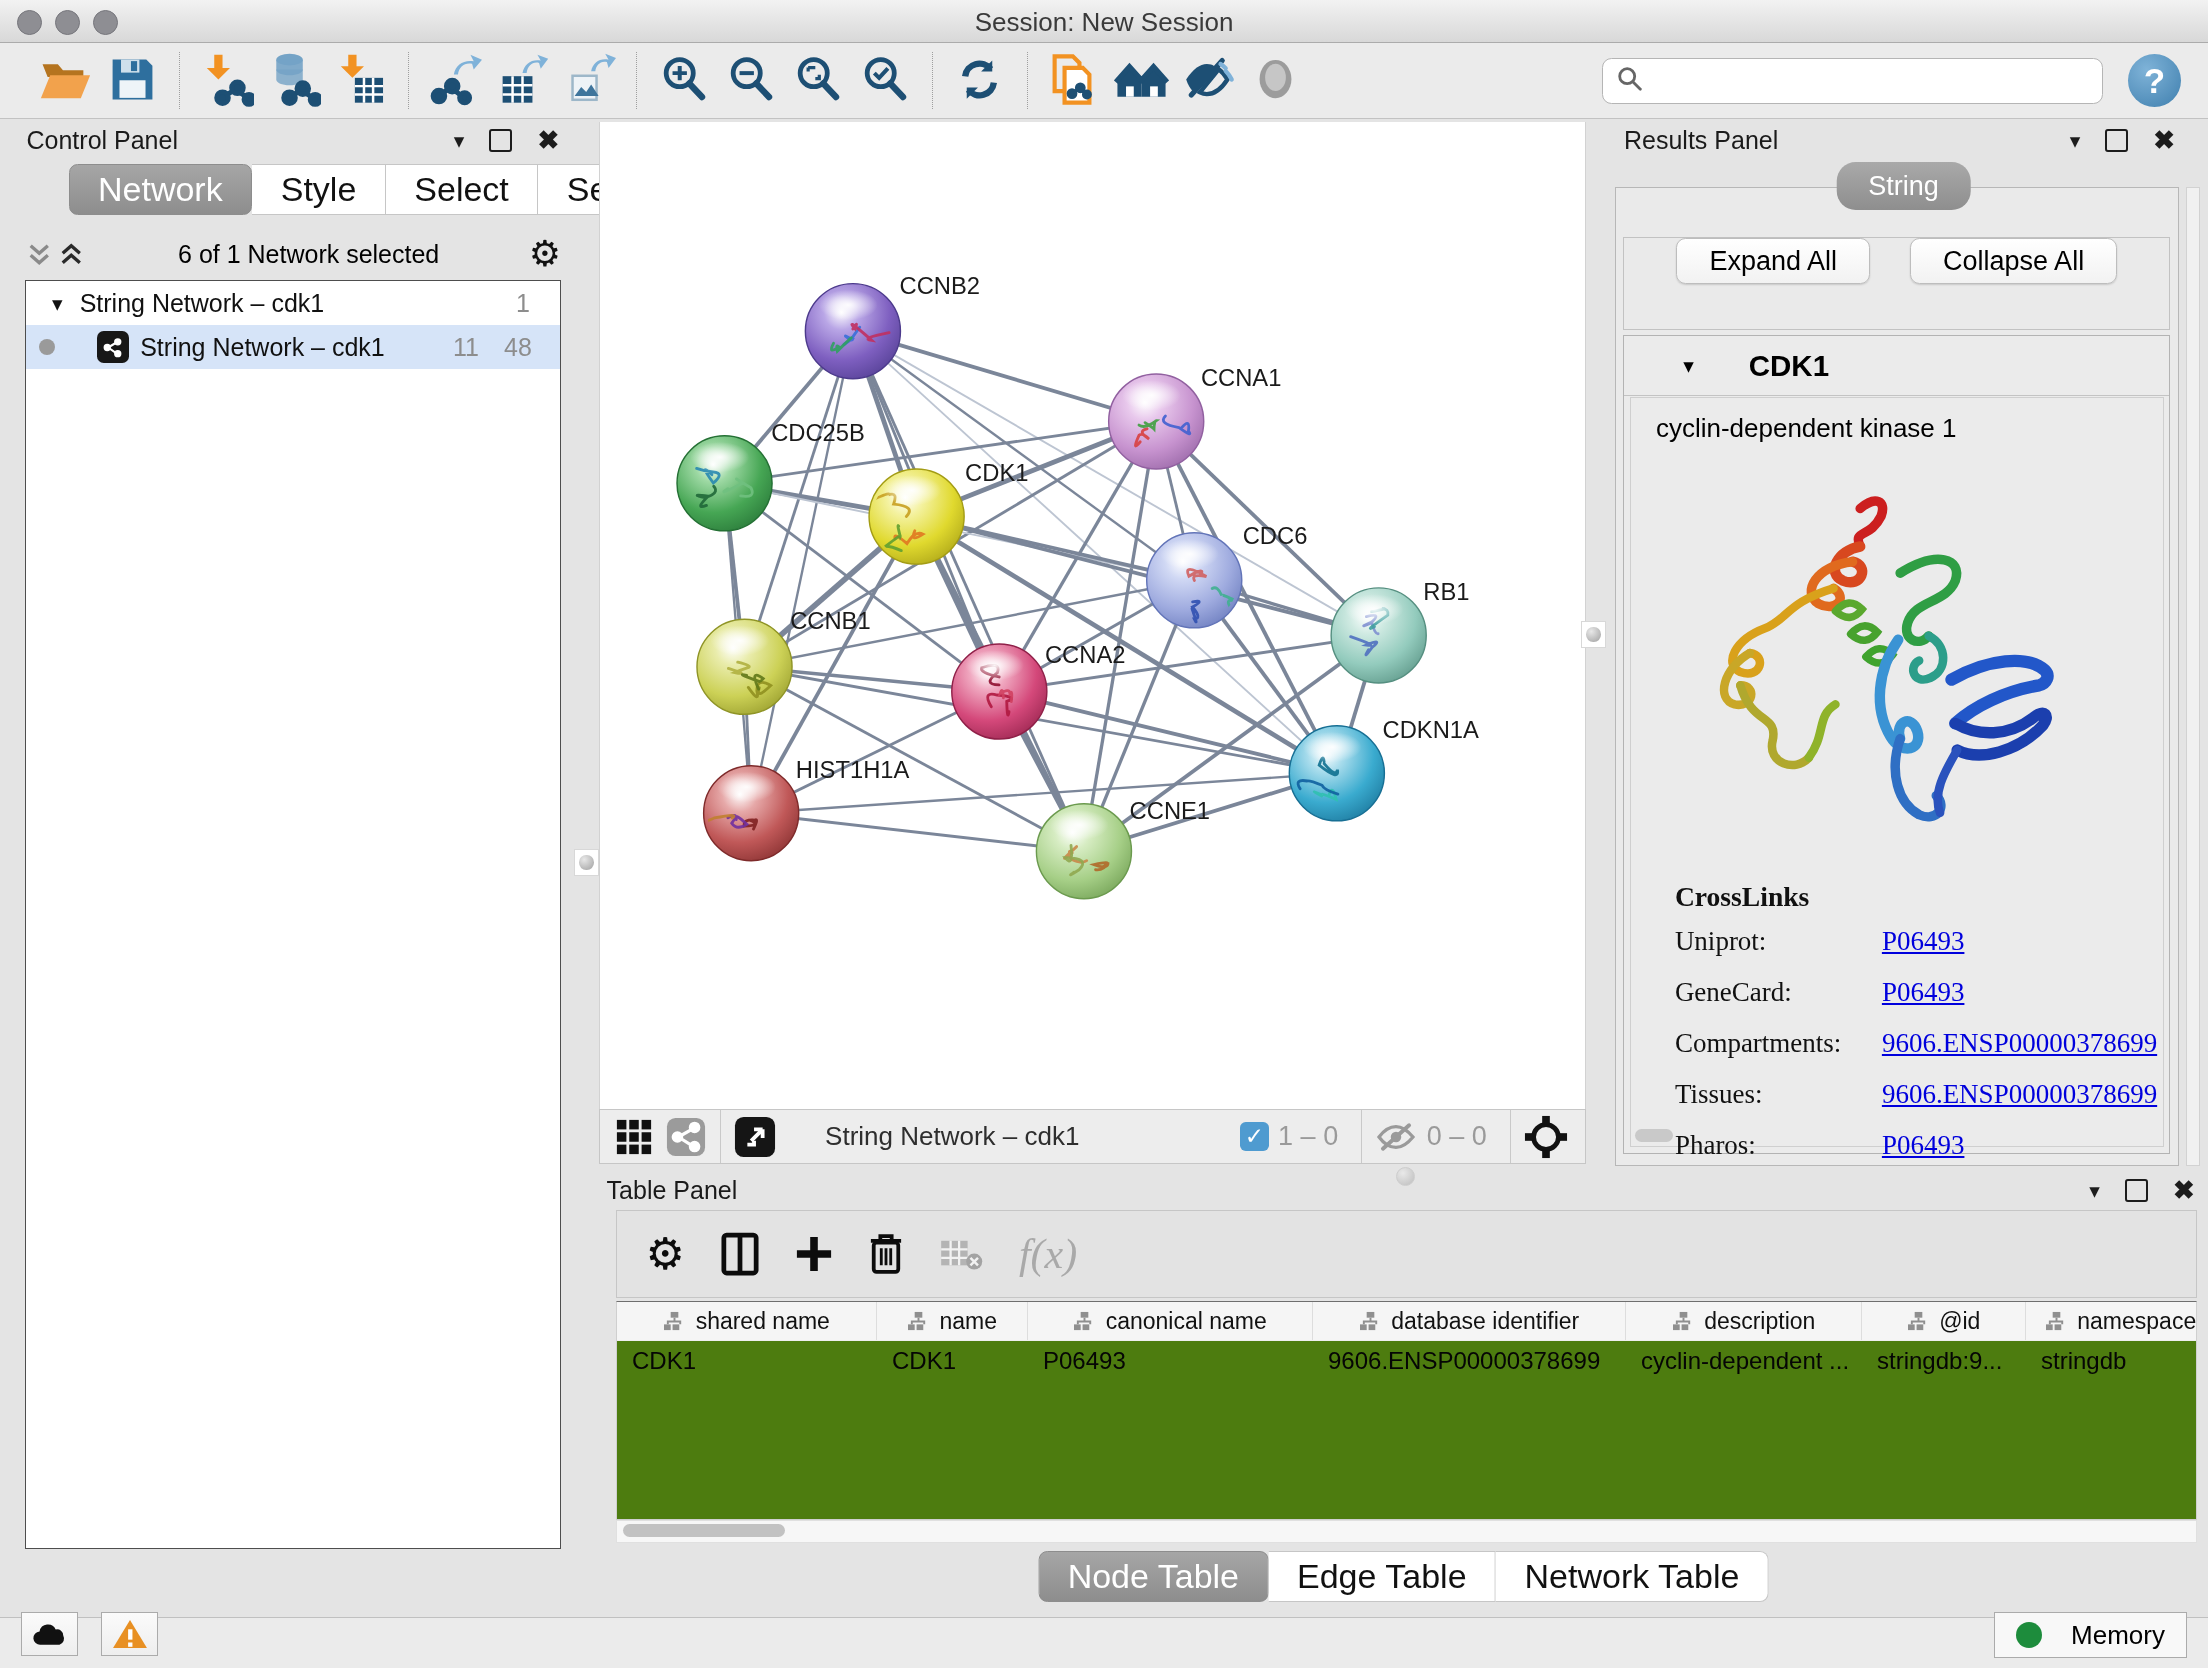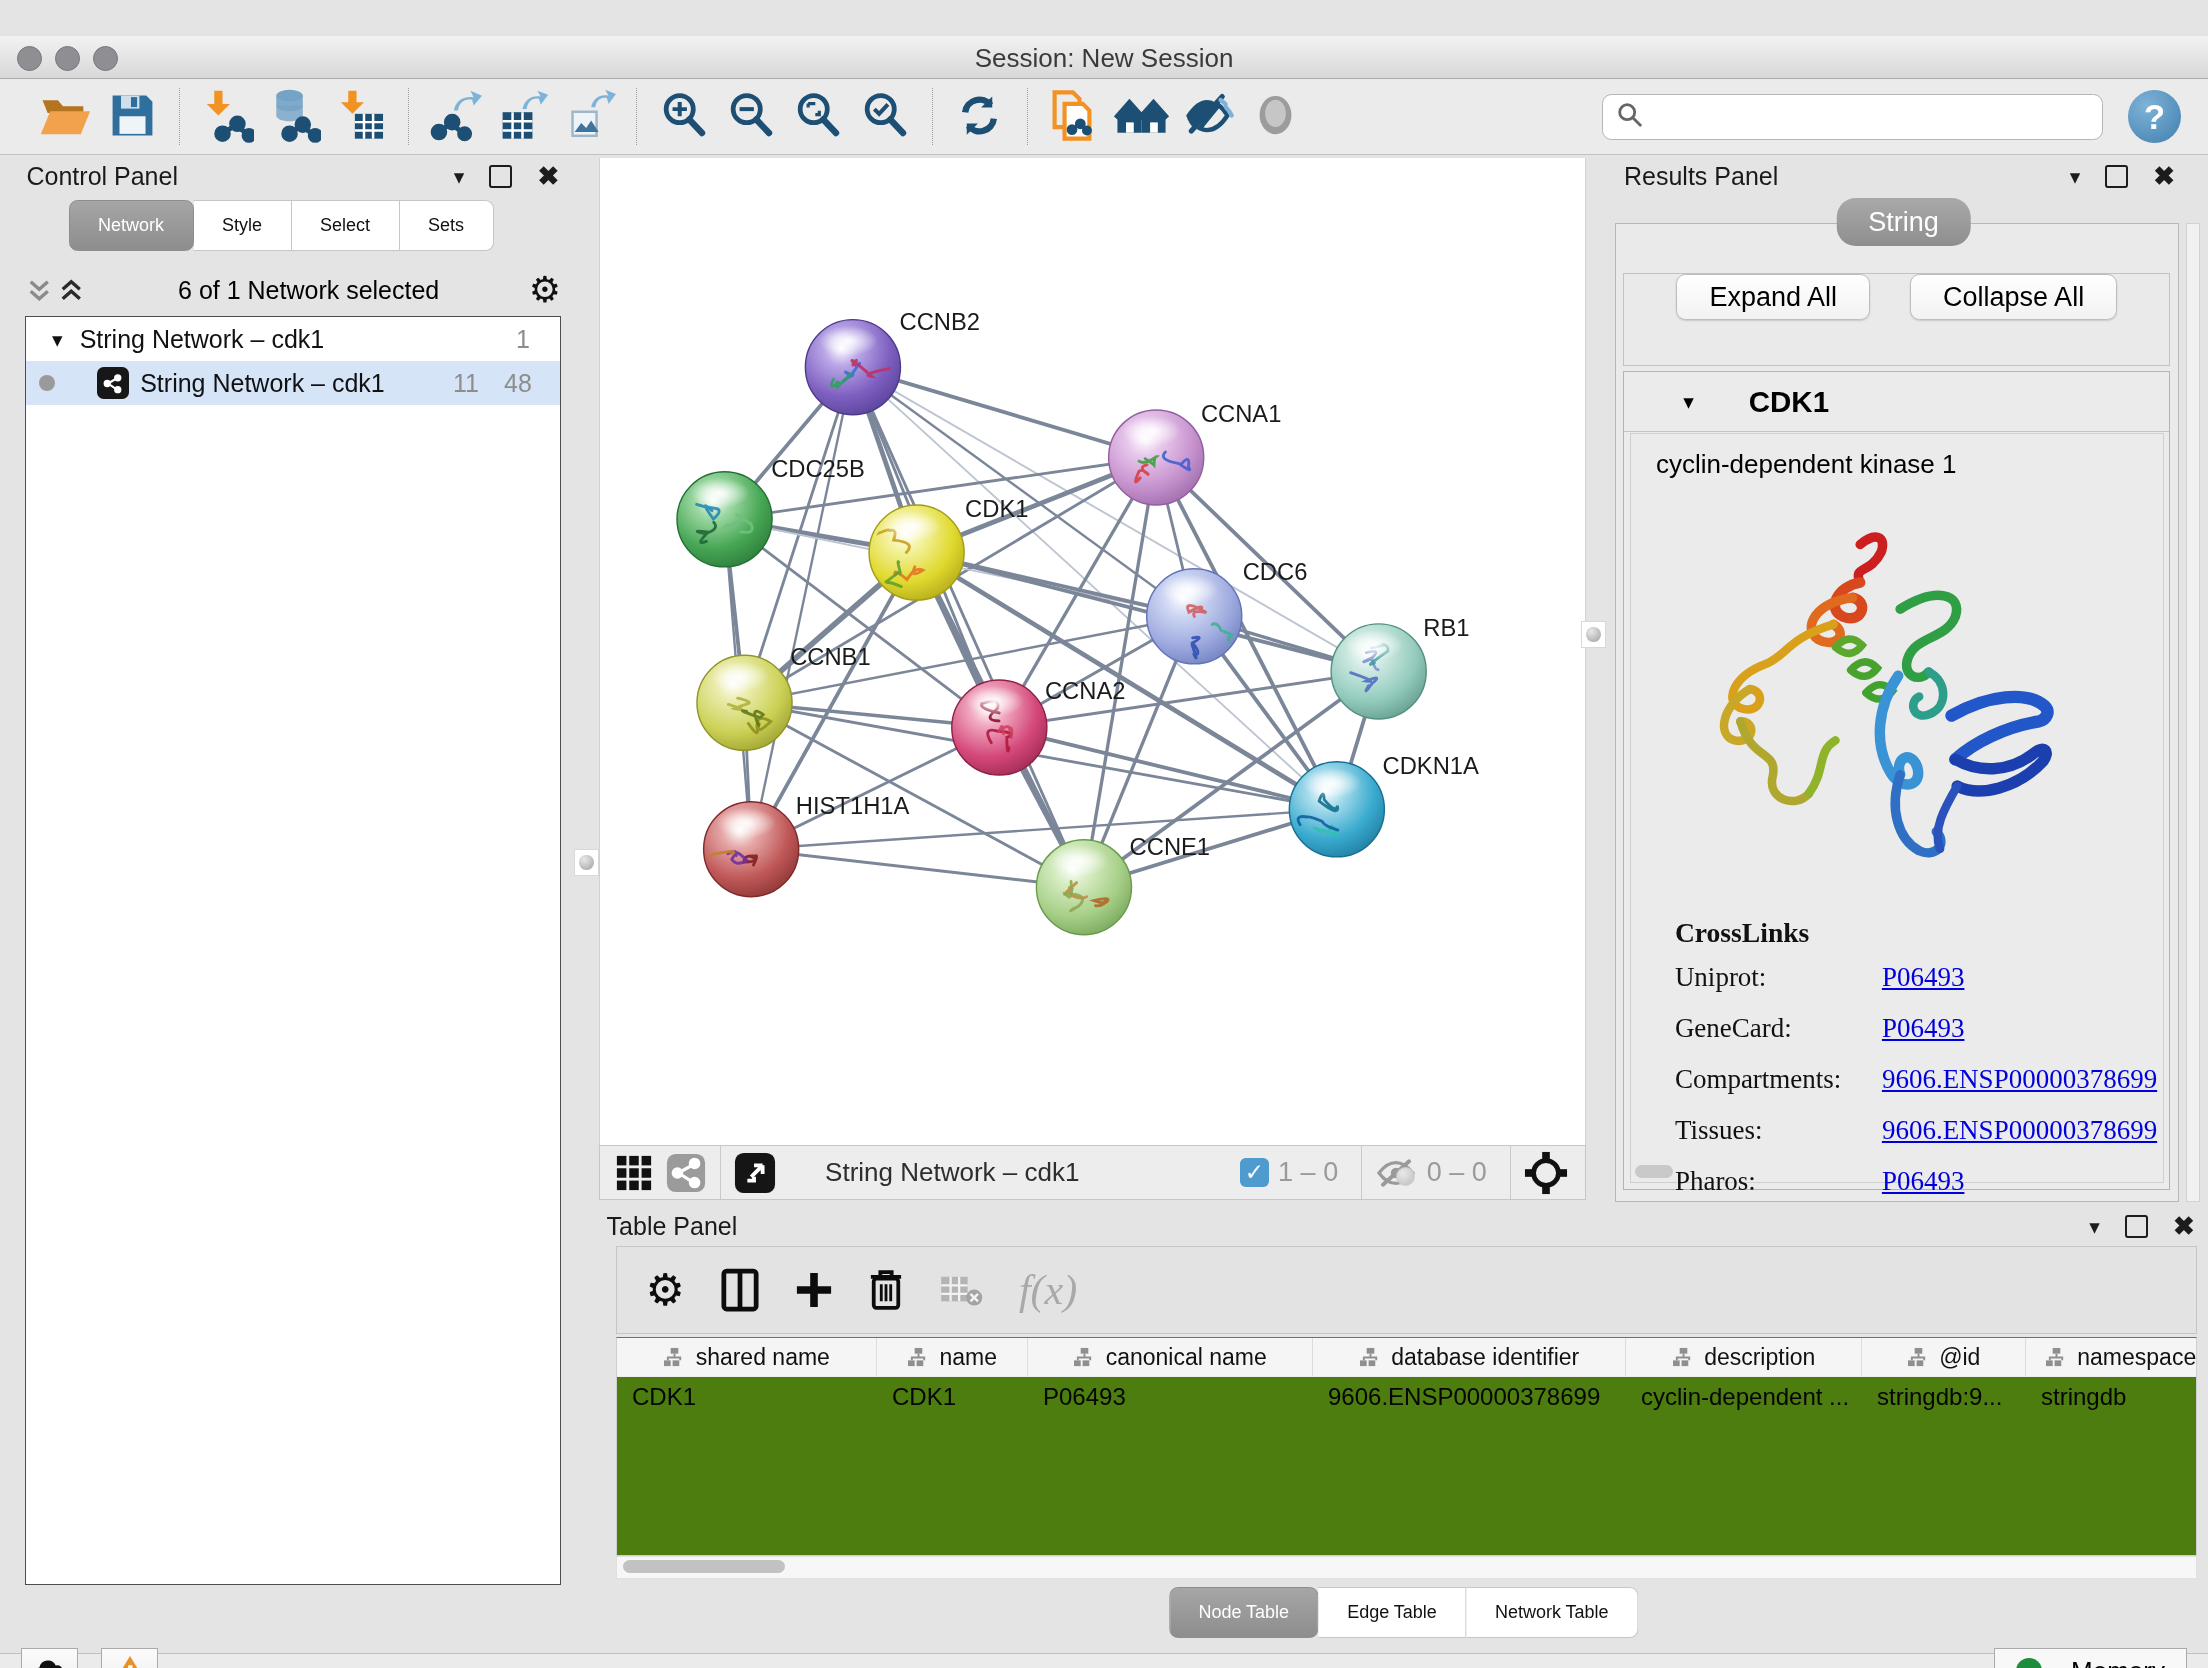--- a/index.html
+++ b/index.html
@@ -1,17 +1,17 @@
 <!DOCTYPE html>
 <html style="font-size:15px"><head>
 <meta charset="utf-8">
 <style>
   html,body{margin:0;padding:0;width:2208px;height:1668px;overflow:hidden;
     font-family:"Liberation Sans",sans-serif;background:#e4e4e4;-webkit-font-smoothing:antialiased;}
-  .abs{position:absolute;margin-top:36px;}
+  .abs{position:absolute;}
   
   #titlebar{left:0;top:0;width:2208px;height:42px;background:linear-gradient(#f2f2f2,#d8d8d8);
     border-bottom:1px solid #ababab;}
   .tlight{position:absolute;top:9.5px;width:23px;height:23px;border-radius:50%;
     background:#8e8e93;border:1px solid #76767c;}
   #win-title{position:absolute;left:0;right:0;top:6.7px;text-align:center;font-size:26px;color:#3a3a3a;}
   
   #toolbar{left:0;top:43px;width:2208px;height:76px;background:#ebebeb;border-bottom:1px solid #c2c2c2;
     display:flex;align-items:center;padding:0 0 0 32px;box-sizing:border-box;}
   .icon-btn{width:67px;height:63px;display:flex;align-items:center;justify-content:center;flex:0 0 auto;}
@@ -22,21 +22,21 @@
   #help-btn{width:53px;height:53px;border-radius:50%;margin:0 27px 0 25px;
     background:radial-gradient(circle at 35% 30%,#7fb3d8,#3f7fae);color:#fff;font-size:35px;font-weight:bold;
     display:flex;align-items:center;justify-content:center;flex:0 0 auto;}
   
   .panel-titlebar{display:flex;align-items:center;height:36px;font-size:25px;color:#1a1a1a;}
   .pt-icons{margin-left:auto;display:flex;align-items:center;gap:25px;color:#1c1c1c;}
   .tri{font-size:21px;line-height:1;}
   .sq{width:19px;height:19px;border:2.4px solid #1c1c1c;border-radius:2.9px;}
   .xx{font-size:26px;font-weight:bold;line-height:1;}
   .tab{display:inline-flex;align-items:center;justify-content:center;height:49px;padding:0 28.5px;
-    background:#fff;border:1px solid #c6c6c6;border-left-width:0;font-size:18px;color:#111;}
+    background:#fff;border:1px solid #c6c6c6;border-left-width:0;font-size:34px;color:#111;}
   .tab:first-child{border-left-width:1px;border-radius:8.6px 0 0 8.6px;}
   .tab:last-child{border-radius:0 8.6px 8.6px 0;}
   .tab.active{background:linear-gradient(#a6a6a6,#8d8d8d);color:#fff;border-color:#8d8d8d;border-radius:8.6px;}
   
   #control-panel{left:9.5px;top:122px;width:563px;height:1463px;}
   #cp-tabs{position:absolute;left:59px;top:42px;display:flex;}
   #cp-sub{position:absolute;left:15px;right:11.4px;top:110px;height:44px;display:flex;align-items:center;font-size:25px;}
   #cp-status{flex:1;text-align:center;}
   .chev{width:32px;height:28.5px;}
   #cp-gear{font-size:36px;line-height:1;color:#111;}

